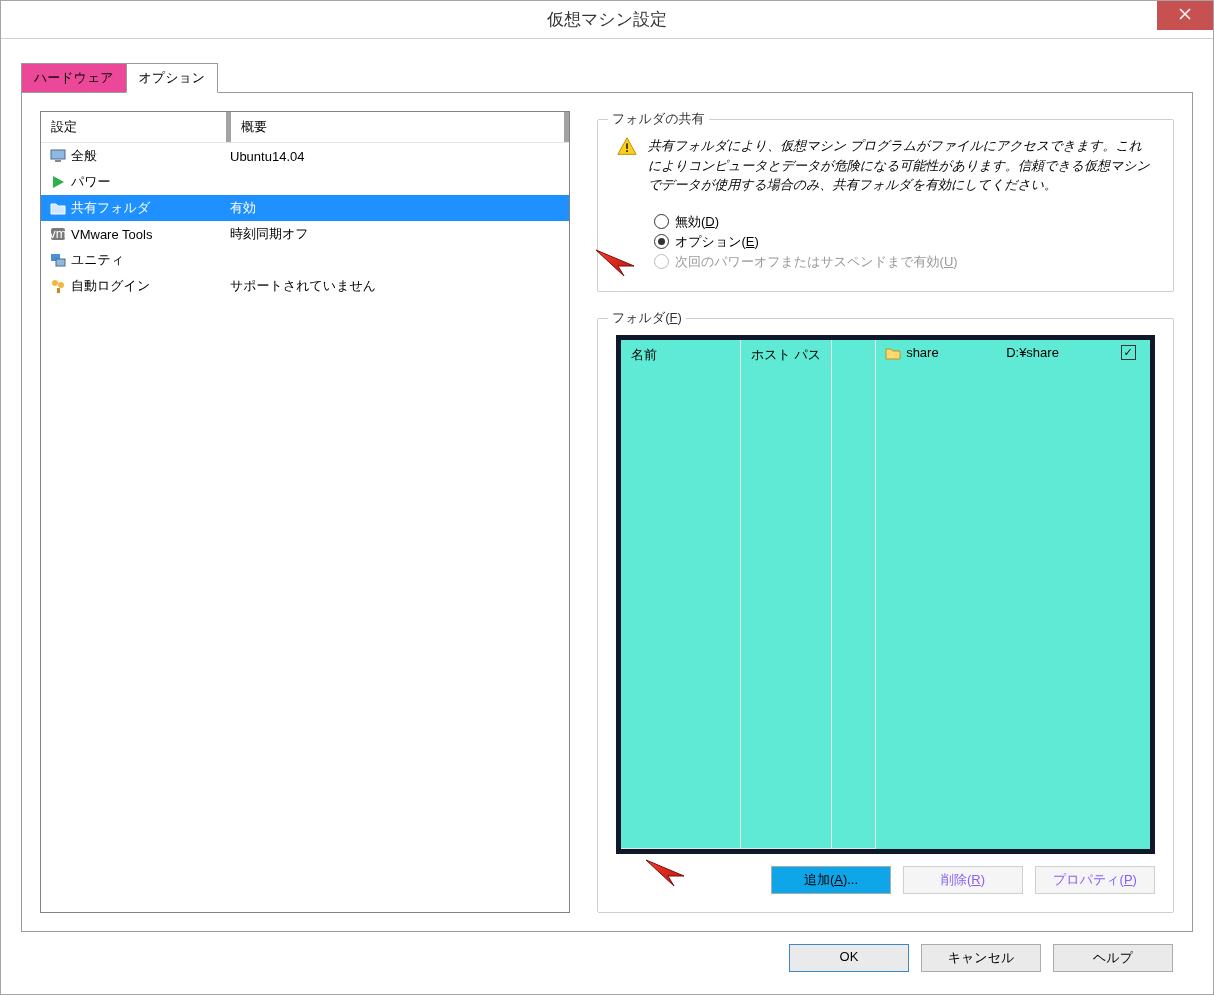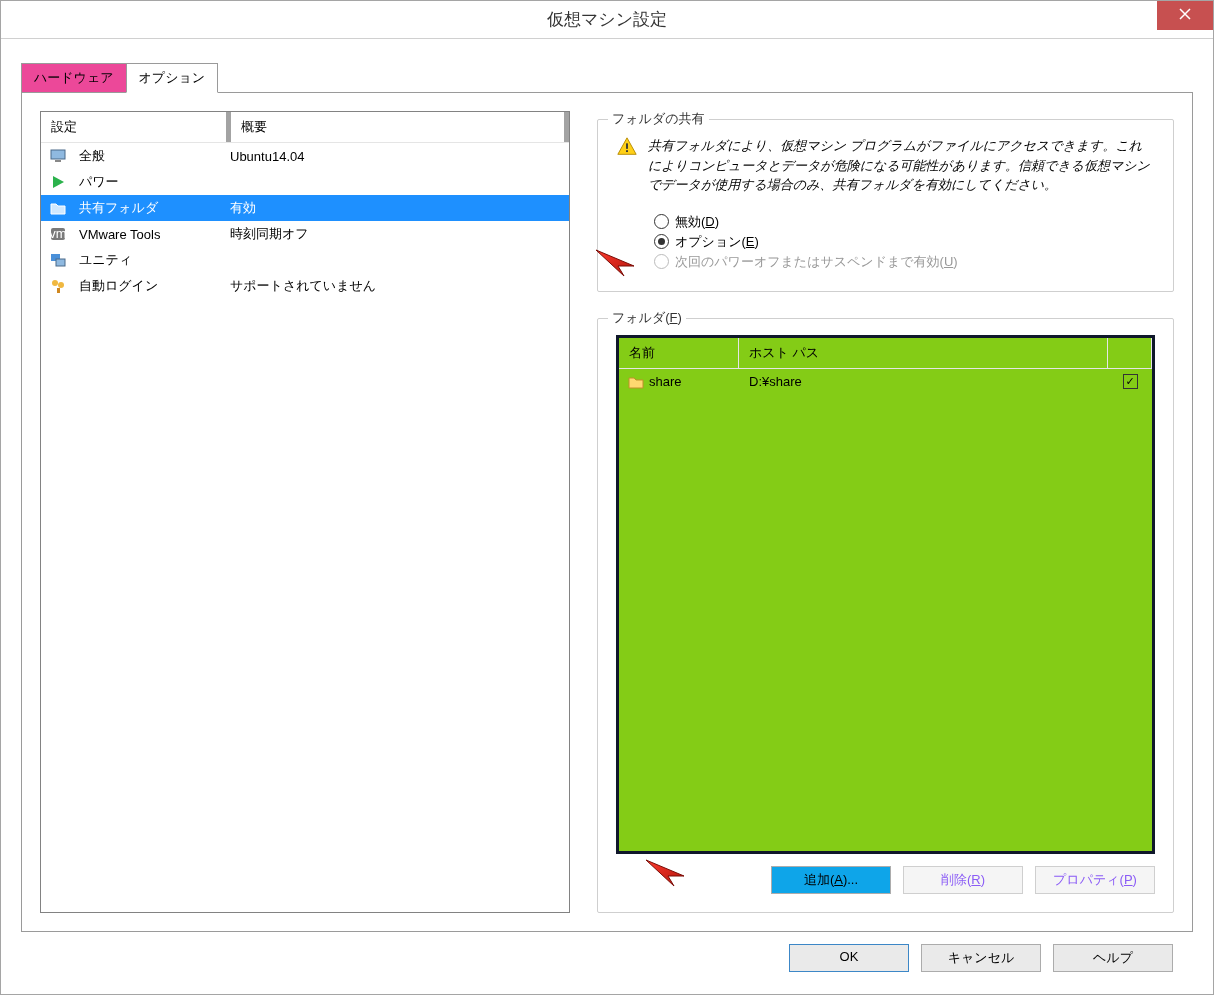--- a/index.html
+++ b/index.html
@@ -16,42 +16,42 @@
   .tab-panel { border: 1px solid #9a9a9a; margin-top: -1px; padding: 18px; height: 840px; display: flex; gap: 20px; }
 
   .left-col { width: 530px; height: 100%; border: 1px solid #828282; }
   .col-headers { display: flex; background: #fff; border-bottom: 1px solid #e5e5e5; }
   .col-header { padding: 6px 10px; border-right: 5px solid #a3a3a3; }
   .col-settings { width: 190px; }
   .col-summary { flex: 1; }
   .settings-rows { }
   .settings-row { display: flex; padding: 4px 8px; align-items: center; gap: 6px; cursor: pointer; }
   .settings-row.selected { background: #1e90ff; color: #fff; }
-  .settings-row .row-name { width: 175px; display: flex; align-items: center; gap: 12px; }
+  .settings-row .row-name { width: 175px; display: flex; align-items: center; gap: 4px; }
   .settings-row .row-summary { flex: 1; }
   .row-icon { width: 18px; height: 18px; display: inline-flex; align-items: center; justify-content: center; }
 
   .right-col { flex: 1; display: flex; flex-direction: column; }
 
   .groupbox { border: 1px solid #cfcfcf; border-radius: 2px; padding: 16px 18px 18px 18px; position: relative; margin-top: 8px; margin-left: 7px; }
   .groupbox-title { position: absolute; top: -10px; left: 10px; background: #fff; padding: 0 4px; color: #333; }
 
   .warning { display: flex; gap: 10px; align-items: flex-start; font-style: italic; }
   .warning-icon { width: 22px; height: 22px; flex-shrink: 0; }
   .warning-text { line-height: 1.5; }
 
   .radios { margin: 18px 0 0 38px; }
   .radio-row { display: flex; align-items: center; gap: 6px; margin: 2px 0; }
   .radio-row.disabled { color: #999; }
   .radio-circle { width: 15px; height: 15px; border: 1px solid #333; border-radius: 50%; display: inline-flex; align-items: center; justify-content: center; }
   .radio-row.disabled .radio-circle { border-color: #bbb; }
   .radio-dot { width: 7px; height: 7px; background: #333; border-radius: 50%; }
 
   .folders-group { flex: 1; display: flex; flex-direction: column; margin-top: 26px; }
-  .folders-table-wrap { border: 3px solid #0f172a; flex: 1; display: flex; flex-direction: column; background: #84cc16; }
+  .folders-table-wrap { border: 5px solid #0f172a; flex: 1; display: flex; flex-direction: row; background: #5eead4; }
   .folders-headers { display: flex; }
   .folders-headers .fcol { padding: 6px 10px; border-right: 1px solid #e5e5e5; border-bottom: 1px solid #e5e5e5; }
   .fcol-name { width: 120px; }
   .fcol-path { flex: 1; }
   .fcol-check { width: 44px; }
   .folder-row { display: flex; align-items: center; padding: 4px 0; }
   .folder-row .fname { width: 120px; padding-left: 8px; display: flex; align-items: center; gap: 4px; }
   .folder-row .fpath { flex: 1; padding-left: 10px; }
   .folder-row .fcheck { width: 44px; display: flex; justify-content: center; align-items: center; }
   .chk { width: 15px; height: 15px; border: 1px solid #333; display: inline-flex; align-items: center; justify-content: center; font-size: 11px; line-height: 1; }

